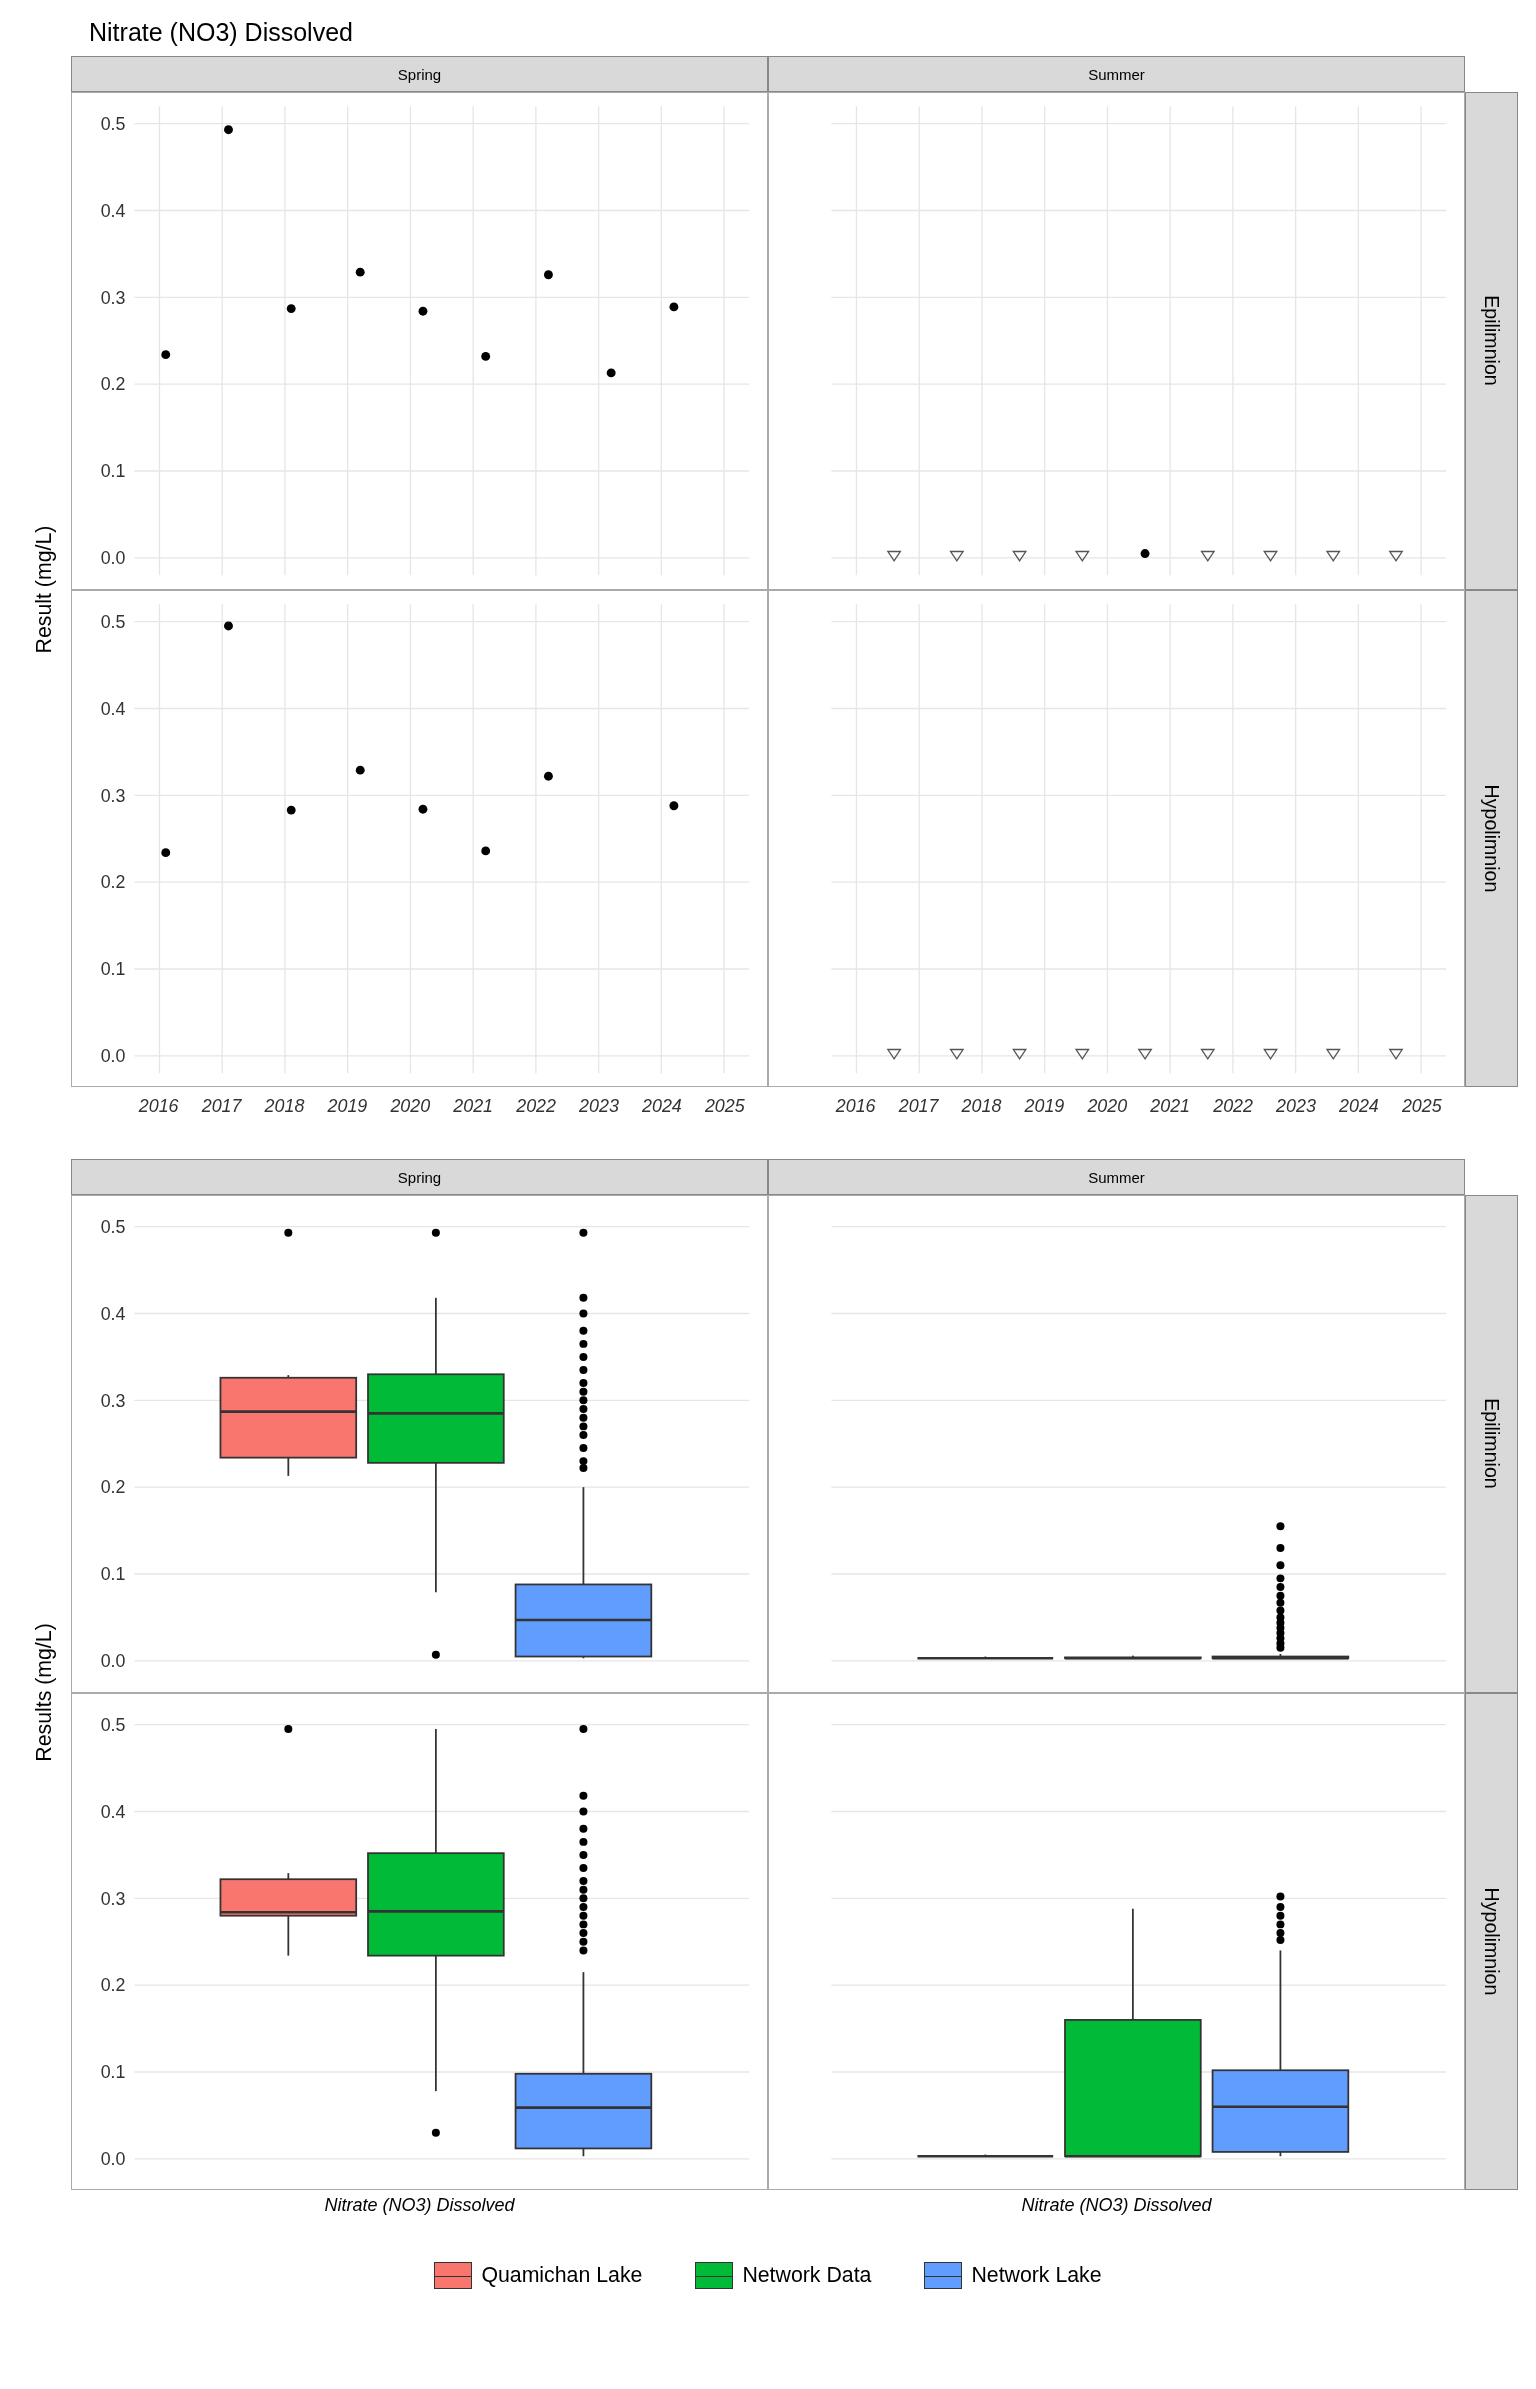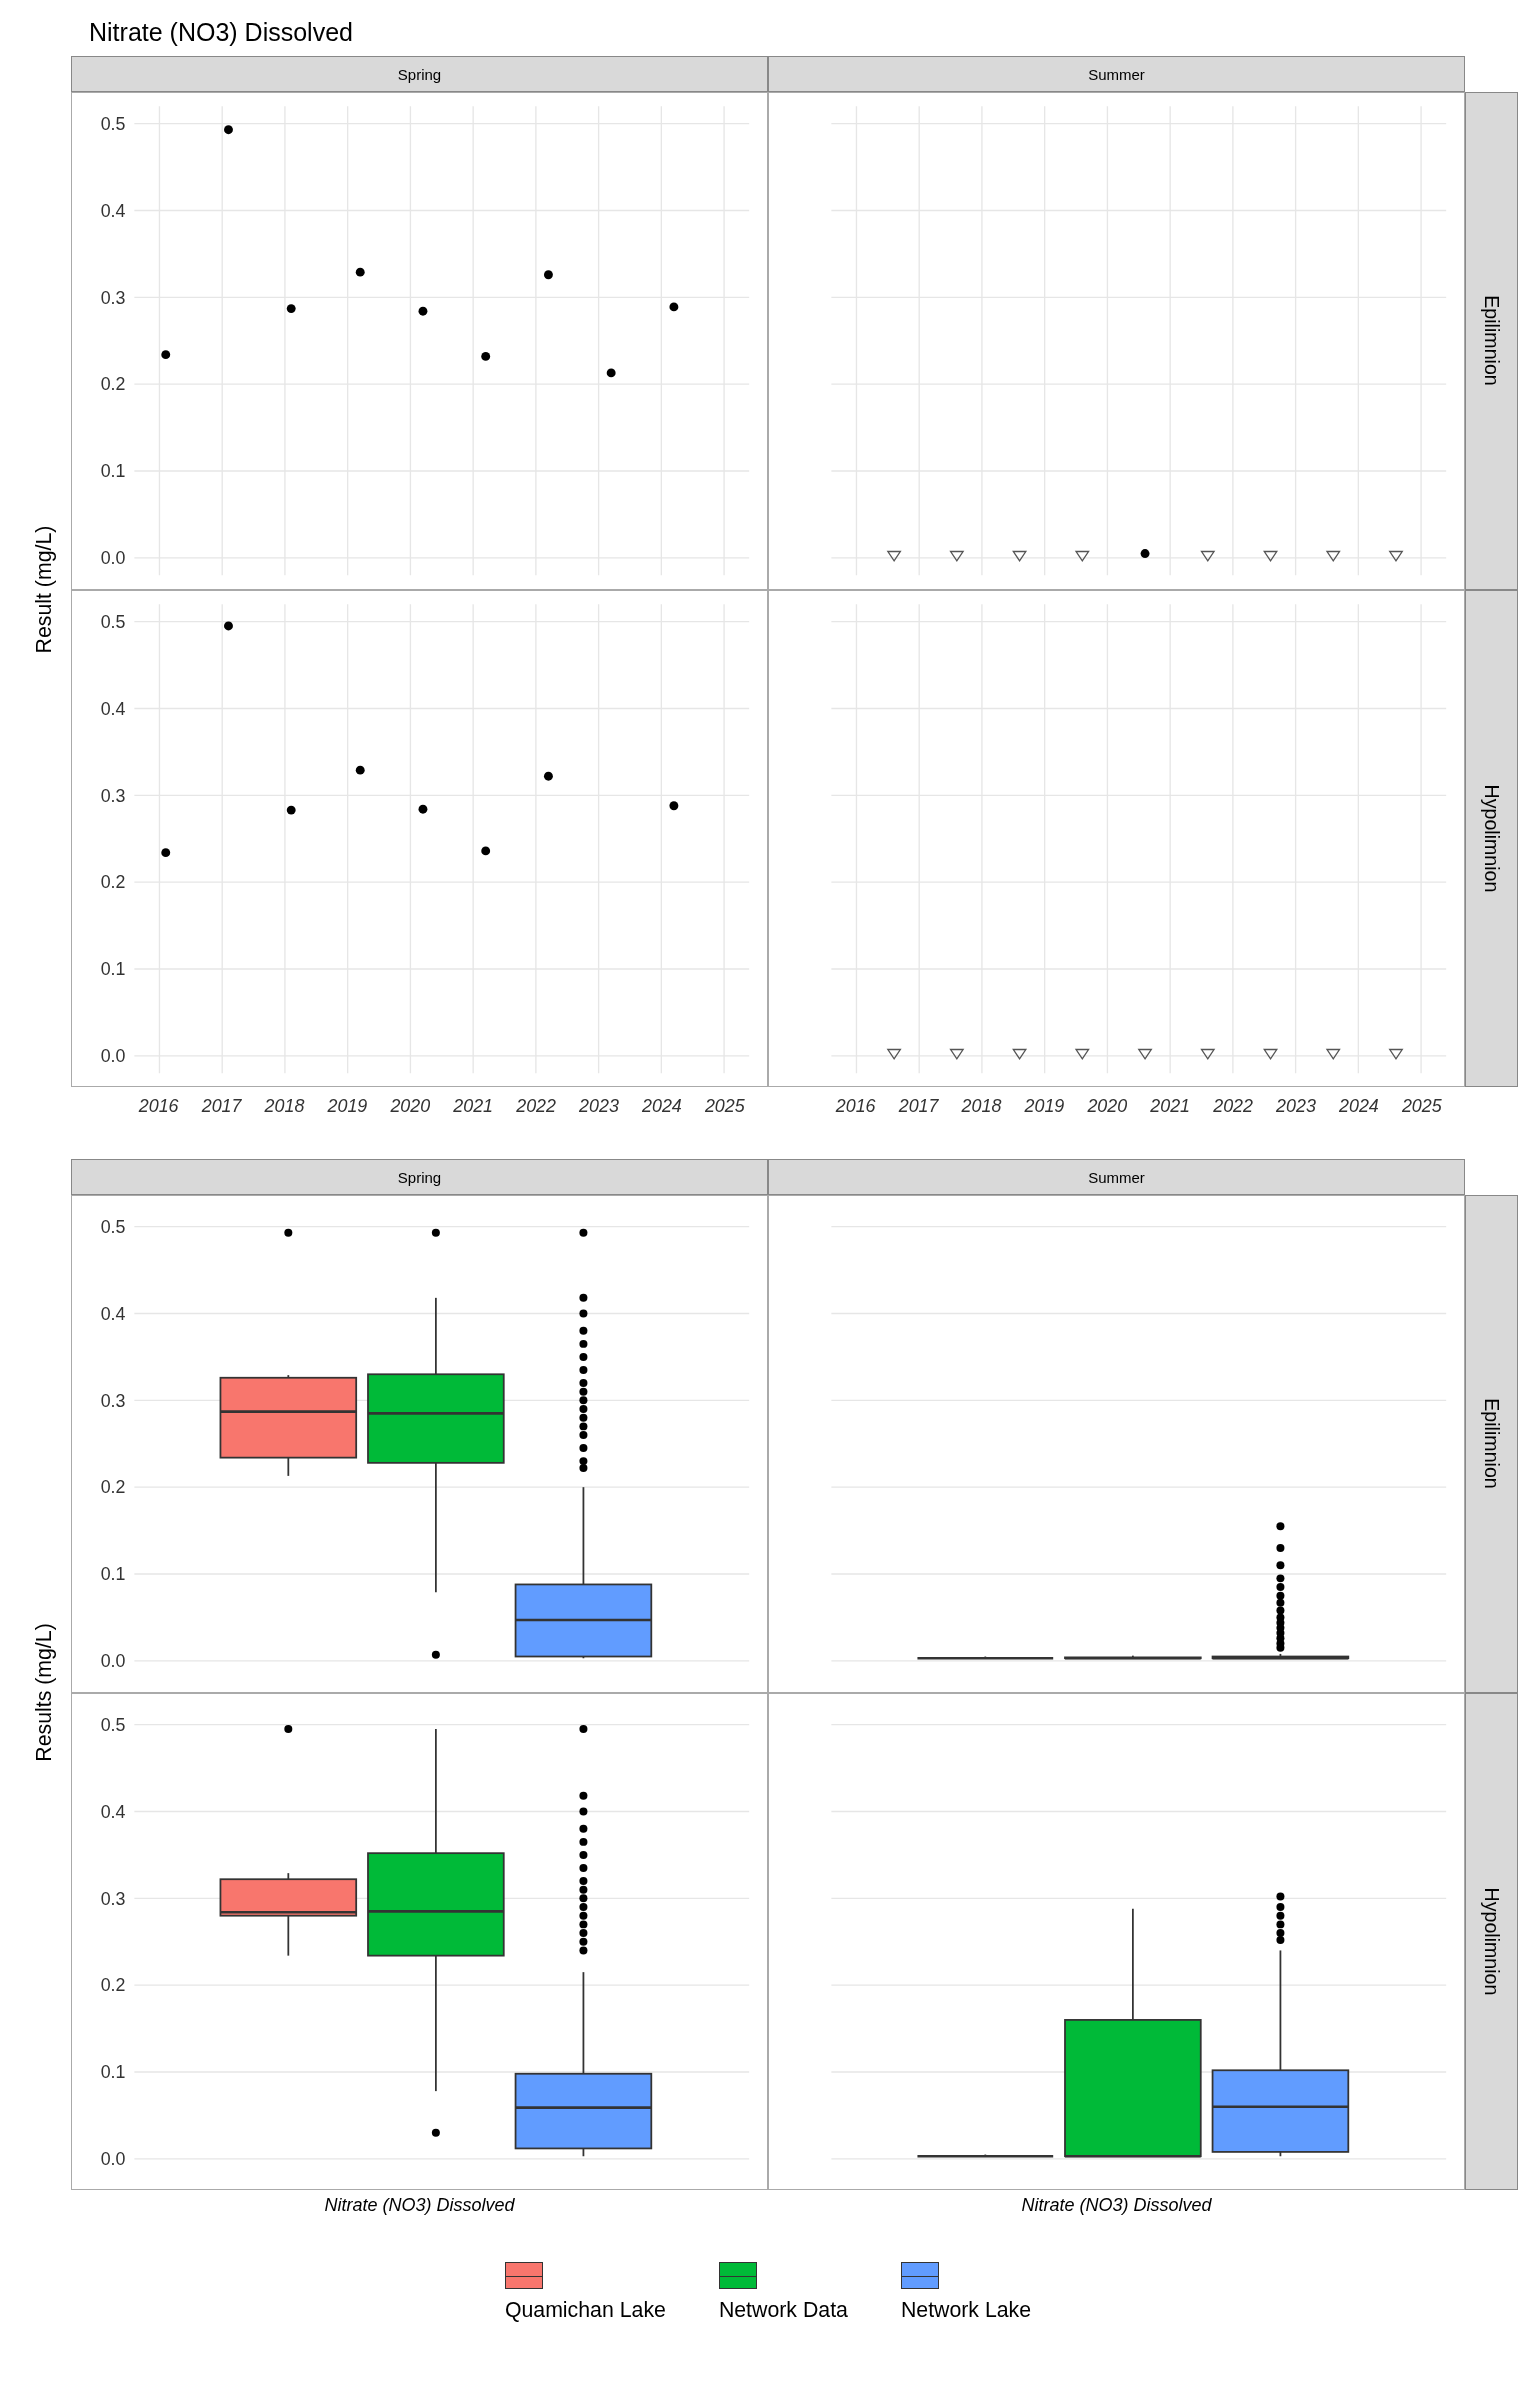--- a/index.html
+++ b/index.html
@@ -78,21 +78,21 @@
     flex:1;
     position:relative;
   }
   .legend {
     display:flex;
     justify-content:center;
     gap: 53px;
     margin-top: 27px;
     font-size: 21.3px;
   }
-  .legend-item { display:flex; gap:9px;flex-direction:column; }
+  .legend-item { display:flex; align-items:center; gap:9px; }
   .legend-swatch {
     width: 36px;
     height: 25px;
     border: 1.8px solid #333;
     position:relative;
   }
   .legend-swatch::after {
     content:"";
     position:absolute;
     left:0; right:0; top:50%;

